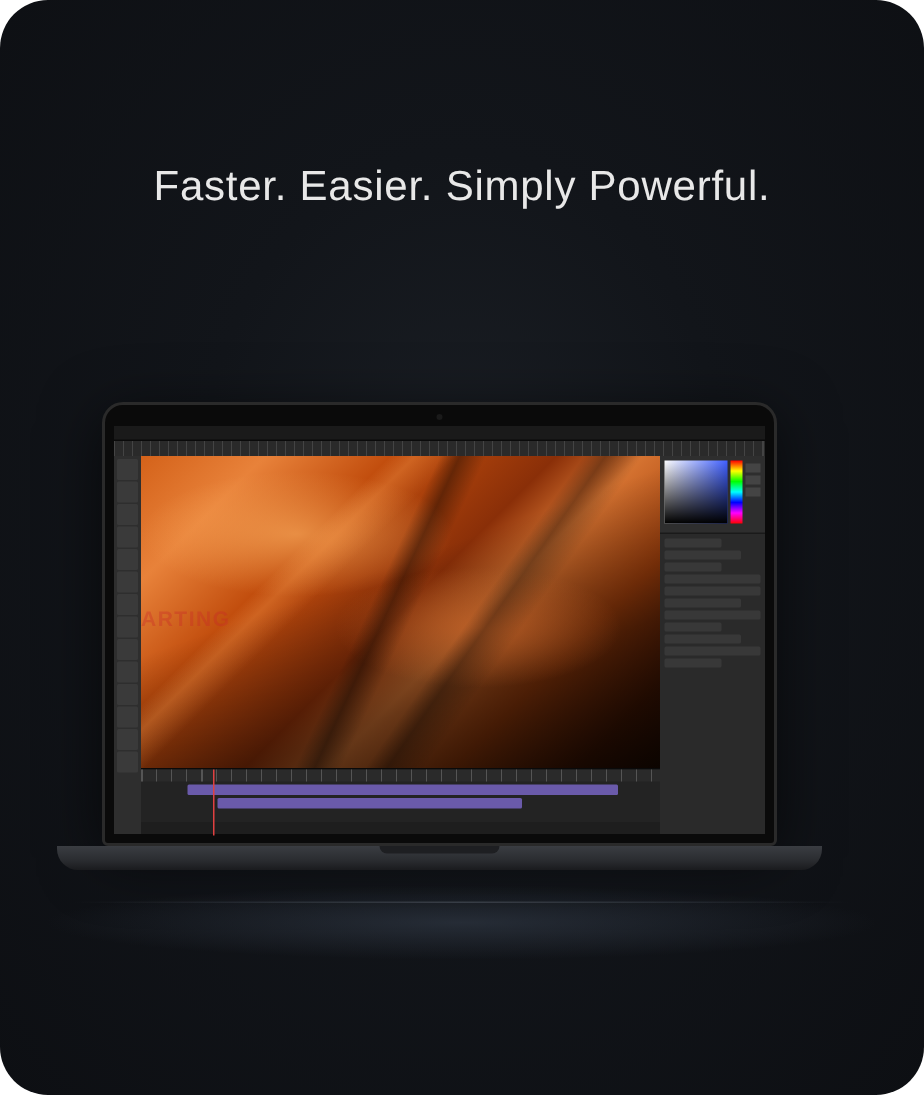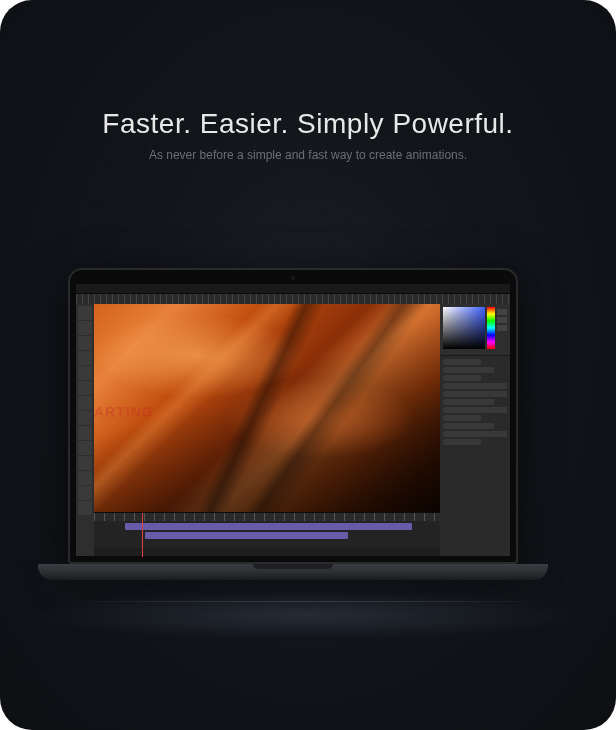--- a/index.html
+++ b/index.html
@@ -268,21 +268,20 @@
       right: 0;
       height: 1px;
       background: linear-gradient(90deg, transparent 8%, #3a4049 50%, transparent 92%);
     }
   </style>
 </head>
 <body>
 
 <div class="card">
   <div class="headline">Faster. Easier. Simply Powerful.</div>
-  <div class="subhead">As never before a simple and fast way to create animations.</div>
 
   <div class="floor-glow"></div>
   <div class="floor-line"></div>
 
   <div class="laptop">
     <div class="laptop-screen">
       <div class="laptop-cam"></div>
       <div class="app-ui">
         <div class="menubar"></div>
         <div class="ruler"></div>

